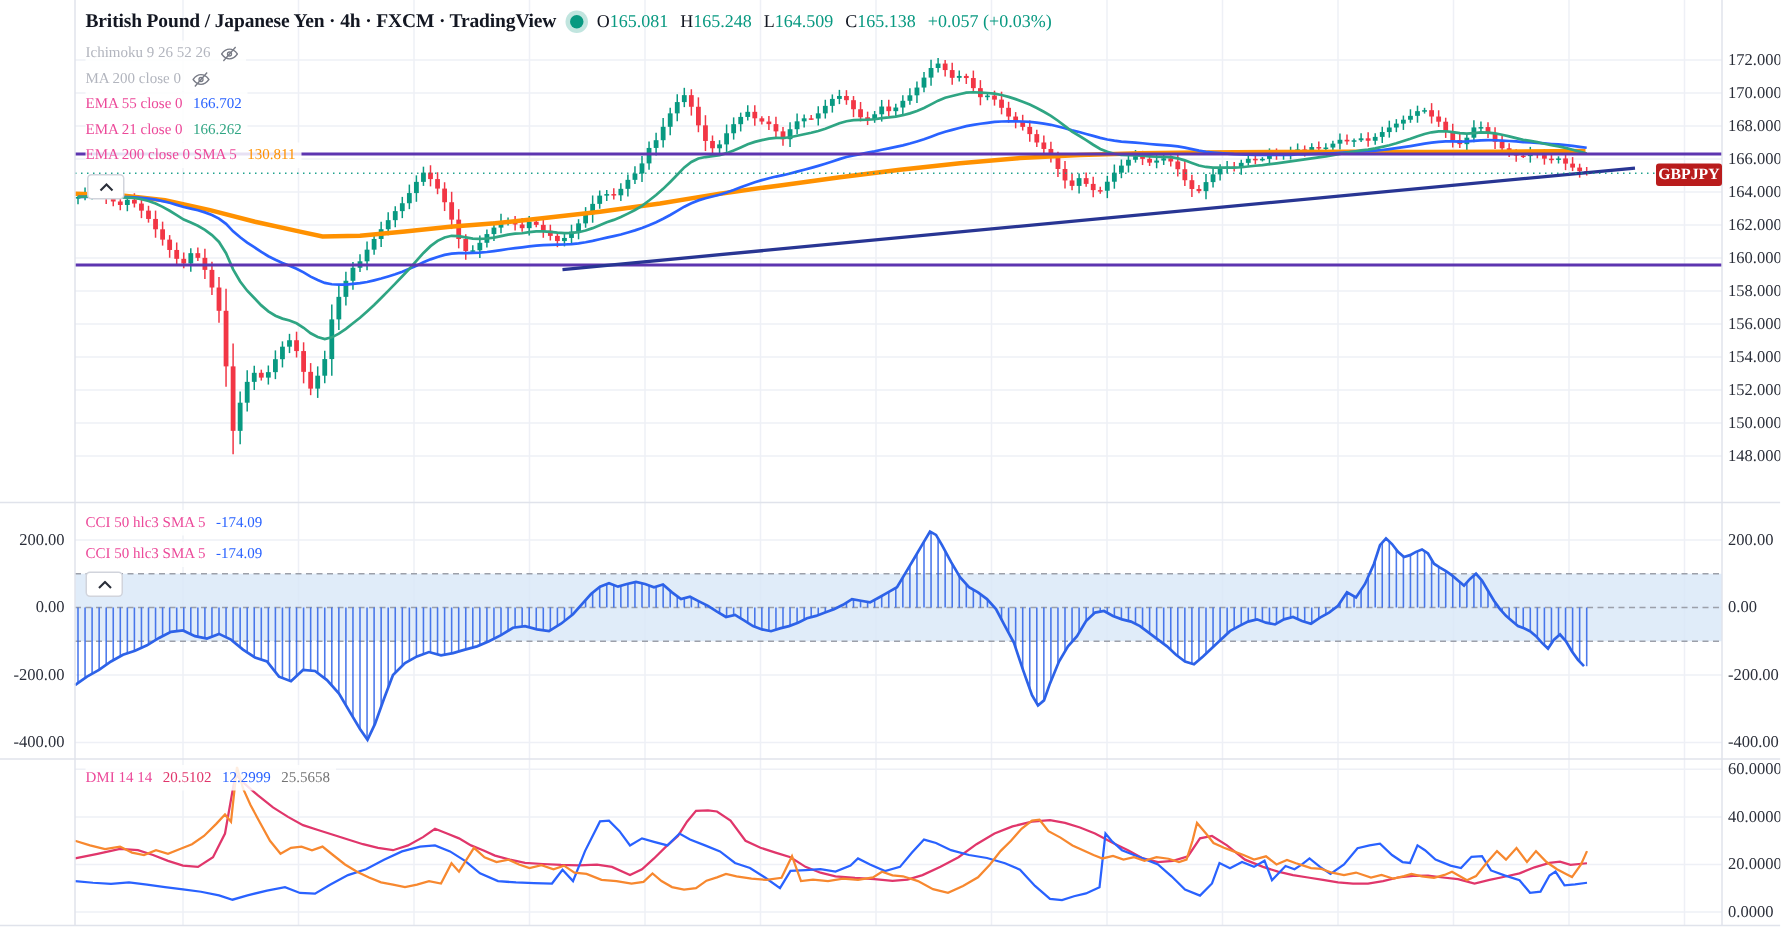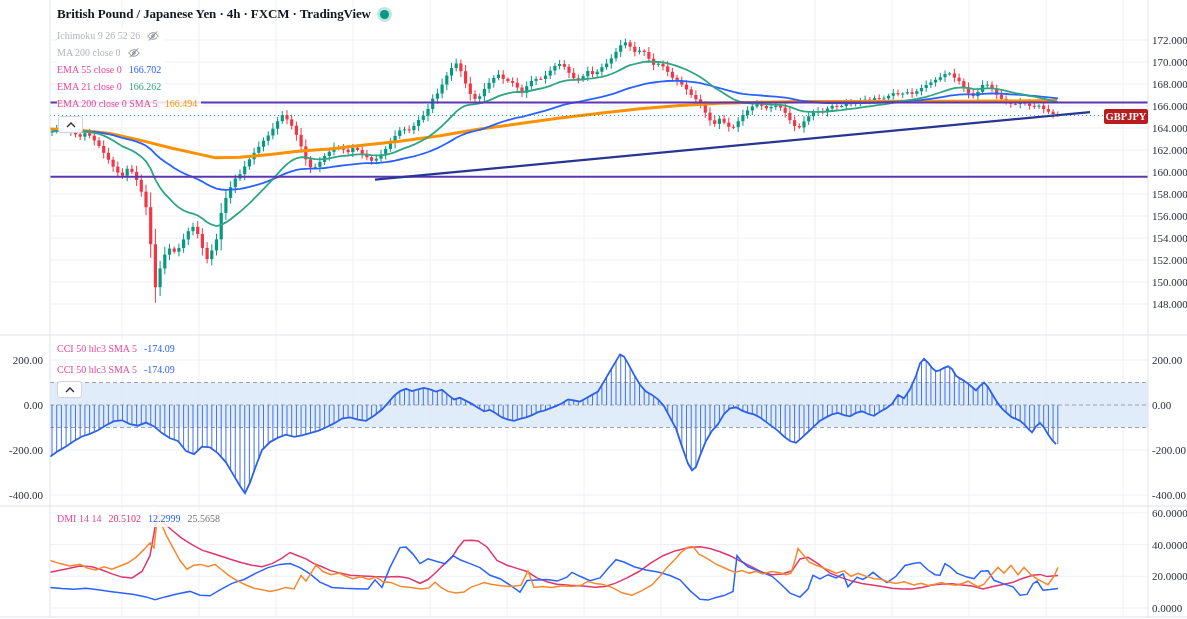--- a/index.html
+++ b/index.html
@@ -739,20 +739,27 @@
       <line x1="0" y1="335" x2="1187" y2="335" stroke="#e0e3eb"></line>
       <line x1="0" y1="506" x2="1187" y2="506" stroke="#e0e3eb"></line>
       <line x1="0" y1="617" x2="1187" y2="617" stroke="#e0e3eb"></line>
       <line x1="50" y1="0" x2="50" y2="617" stroke="#e0e3eb"></line>
       <line x1="1148" y1="0" x2="1148" y2="617" stroke="#e0e3eb"></line>
     </svg>
 
   <div class="hdr">
     <span class="title">British Pound / Japanese Yen · 4h · FXCM · TradingView</span>
     <span class="dot" id="mdot" style="background: rgb(8, 153, 129);"></span>
+    <span class="ohlc">
+      <span class="pair"><span class="lb">O</span><span class="tv">165.081</span></span>
+      <span class="pair"><span class="lb">H</span><span class="tv">165.248</span></span>
+      <span class="pair"><span class="lb">L</span><span class="tv">164.509</span></span>
+      <span class="pair"><span class="lb">C</span><span class="tv">165.138</span></span>
+      <span class="tv">+0.057 (+0.03%)</span>
+    </span>
   </div>
 
   <div class="legend" id="main-legend" style="top:27px;">
       <div class="lrow off">
         <span class="ll">Ichimoku 9 26 52 26</span>
         <span class="eye">
           <svg width="14" height="14" viewBox="0 0 24 24">
             <path d="M3 12c2.7-3.8 5.5-5.5 9-5.5s6.3 1.7 9 5.5c-2.7 3.8-5.5 5.5-9 5.5S5.7 15.8 3 12z" fill="none" stroke="#787b86" stroke-width="1.5"></path>
             <circle cx="12" cy="12" r="2.3" fill="none" stroke="#787b86" stroke-width="1.5"></circle>
             <line x1="5" y1="20" x2="19" y2="4" stroke="#787b86" stroke-width="1.5"></line>
@@ -772,21 +779,21 @@
       <div class="lrow">
         <span class="ll">EMA 55 close 0</span>
         <span class="lv" style="color: rgb(41, 98, 255);">166.702</span>
       </div>
       <div class="lrow">
         <span class="ll">EMA 21 close 0</span>
         <span class="lv" style="color: rgb(47, 165, 131);">166.262</span>
       </div>
       <div class="lrow">
         <span class="ll">EMA 200 close 0 SMA 5</span>
-        <span class="lv" style="color: rgb(255, 145, 0);">166.494</span>
+        <span class="lv" style="color: rgb(255, 145, 0);">130.811</span>
       </div>
     </div>
   <div class="cbtn" style="left:58px;top:116px;">
     <svg width="10" height="6" viewBox="0 0 10 6">
         <polyline points="1,5 5,1 9,5" fill="none" stroke="#2a2e39" stroke-width="1.4"></polyline>
       </svg>
   </div>
 
   <div class="legend" id="cci-legend" style="top:340px;">
       <div class="lrow" style="margin-bottom: 4px;">

